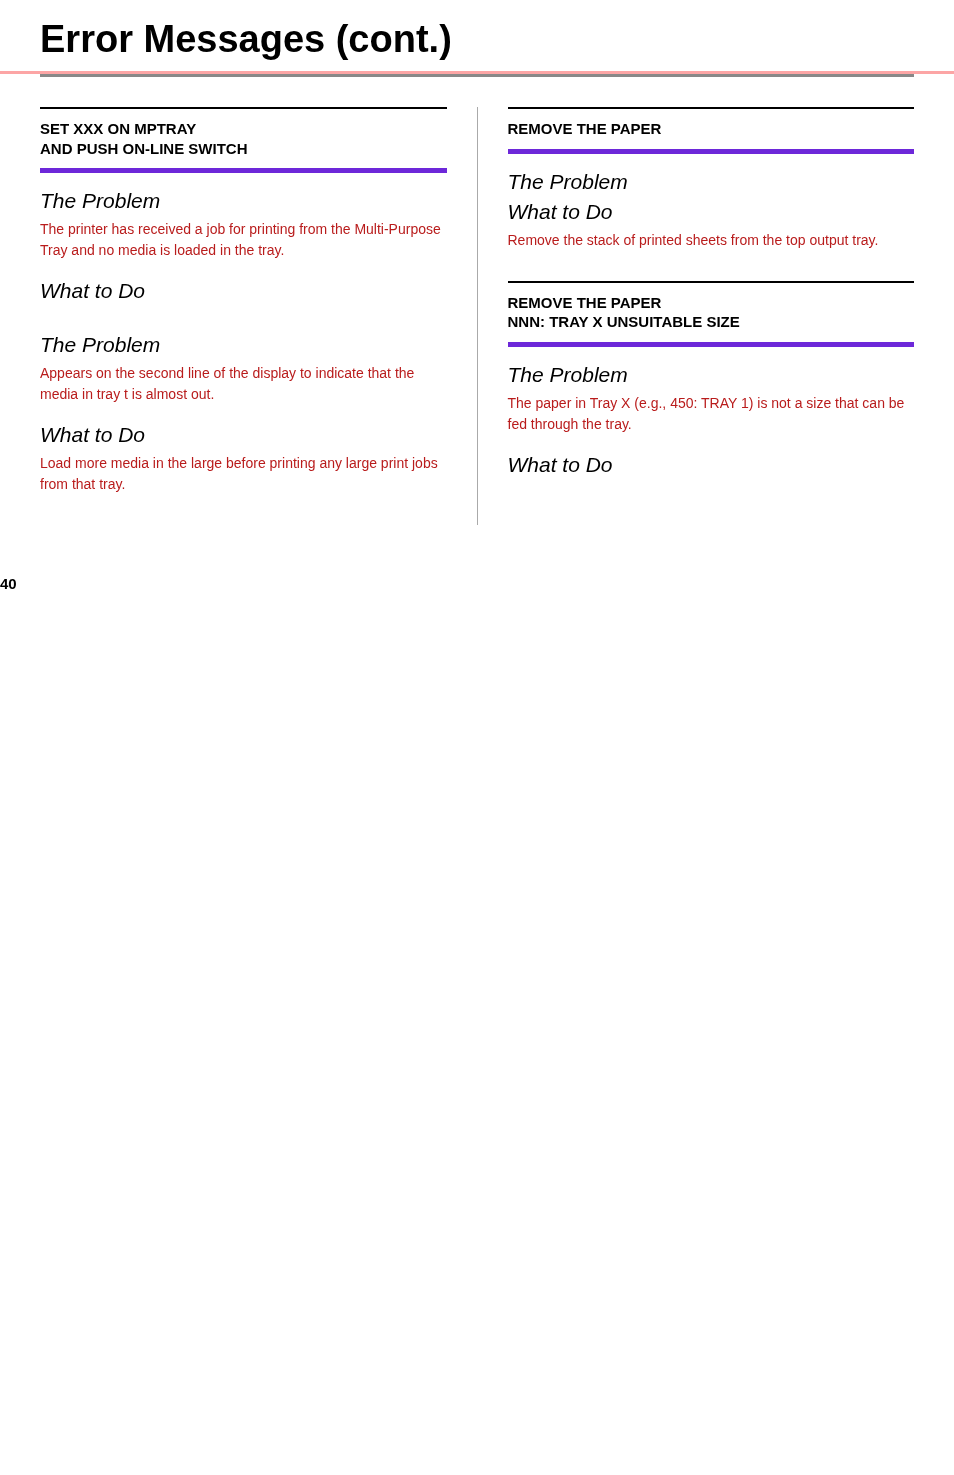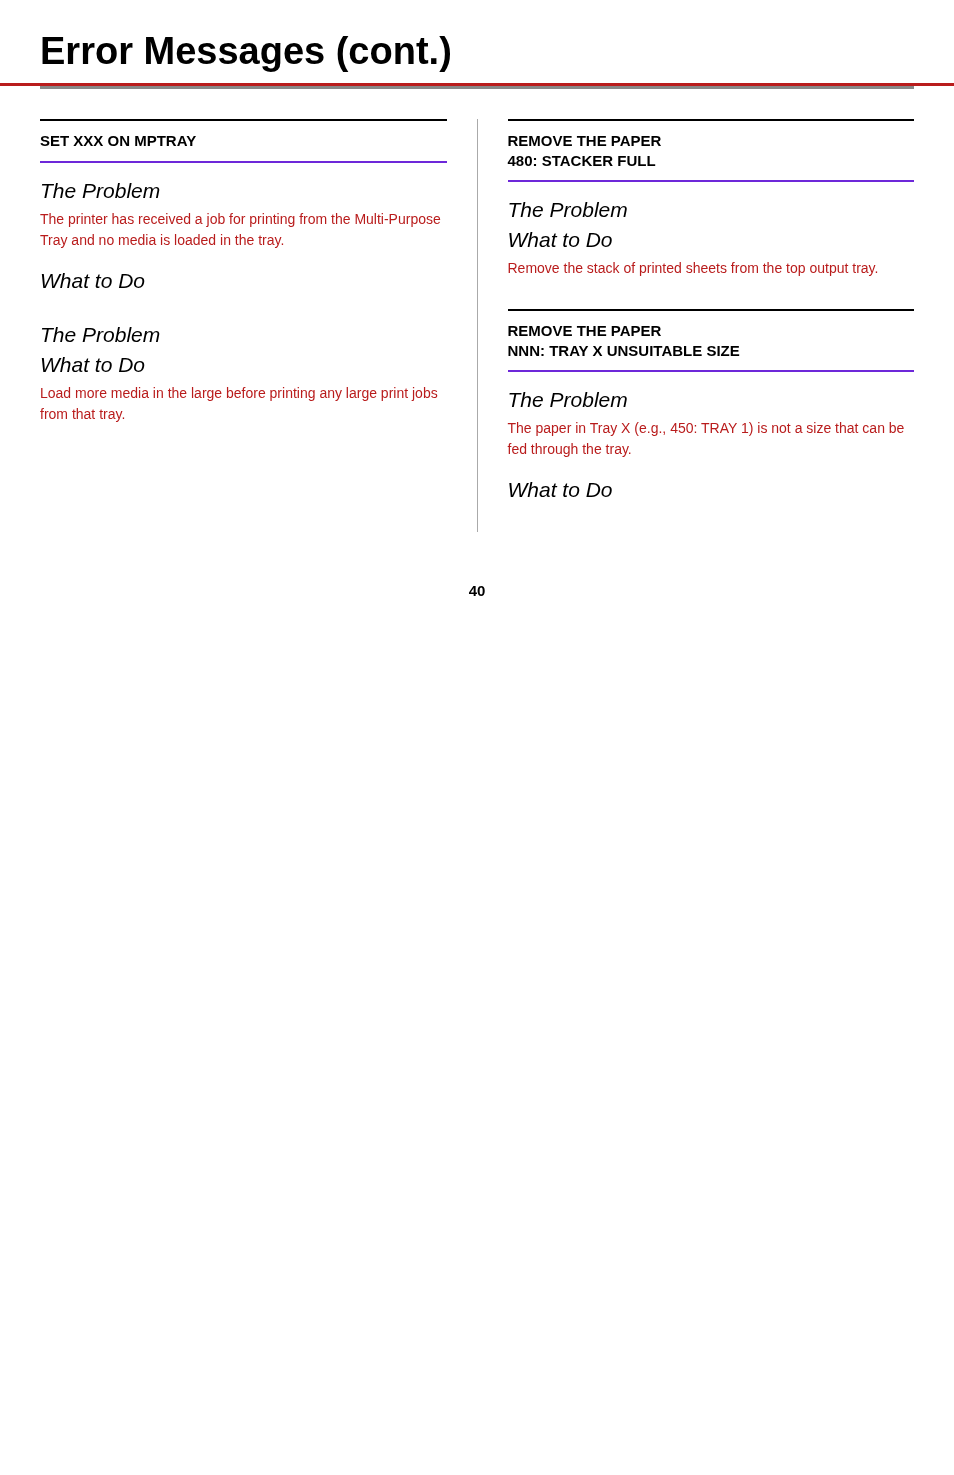--- a/index.html
+++ b/index.html
@@ -18,22 +18,22 @@
     }
 
     .page {
       width: 954px;
       min-height: 1475px;
       padding: 0;
       background: #ffffff;
     }
 
     .header-section {
-      padding: 30px 40px 10px 40px;
-      border-bottom: 3px solid #b91c1c;
+      padding: 18px 40px 10px 40px;
+      border-bottom: 3px solid #fca5a5;
     }
 
     .header-title {
       font-size: 38px;
       font-weight: 900;
       color: #000;
       font-family: Arial, Helvetica, sans-serif;
     }
 
     .thick-rule {
@@ -59,21 +59,21 @@
       flex: 1;
       padding-left: 30px;
     }
 
     .error-block {
       margin-bottom: 30px;
     }
 
     .error-header {
       border-top: 2px solid #000;
-      border-bottom: 2px solid #6d28d9;
+      border-bottom: 5px solid #6d28d9;
       padding: 10px 0 10px 0;
       margin-bottom: 16px;
     }
 
     .error-title {
       font-size: 15px;
       font-weight: 900;
       color: #000;
       text-transform: uppercase;
       font-family: Arial, Helvetica, sans-serif;
@@ -92,21 +92,20 @@
     .section-text {
       font-size: 14px;
       font-weight: normal;
       line-height: 1.5;
       margin-bottom: 18px;
       font-family: Arial, Helvetica, sans-serif;
       color: #b91c1c;
     }
 
     .page-number {
-      text-align: center;
       font-size: 15px;
       font-weight: bold;
       padding: 20px 0 10px 0;
       color: #000;
     }
   </style>
 </head>
 <body>
 
 <div class="page">
@@ -117,40 +116,41 @@
 
   <div class="thick-rule"></div>
 
   <div class="content-area">
 
     <div class="left-column">
 
       <div class="error-block">
         <div class="error-header">
           <div class="error-title">SET XXX ON MPTRAY</div>
+          <div class="error-title">AND PUSH ON-LINE SWITCH</div>
         </div>
         <div class="section-label">The Problem</div>
         <div class="section-text">The printer has received a job for printing from the Multi-Purpose Tray and no media is loaded in the tray.</div>
         <div class="section-label">What to Do</div>
       </div>
 
       <div class="error-block">
         <div class="section-label">The Problem</div>
+        <div class="section-text">Appears on the second line of the display to indicate that the media in tray t is almost out.</div>
         <div class="section-label">What to Do</div>
         <div class="section-text">Load more media in the large before printing any large print jobs from that tray.</div>
       </div>
 
     </div>
 
     <div class="right-column">
 
       <div class="error-block">
         <div class="error-header">
           <div class="error-title">REMOVE THE PAPER</div>
-          <div class="error-title">480: STACKER FULL</div>
         </div>
         <div class="section-label">The Problem</div>
         <div class="section-label">What to Do</div>
         <div class="section-text">Remove the stack of printed sheets from the top output tray.</div>
       </div>
 
       <div class="error-block">
         <div class="error-header">
           <div class="error-title">REMOVE THE PAPER</div>
           <div class="error-title">nnn: TRAY X UNSUITABLE SIZE</div>

